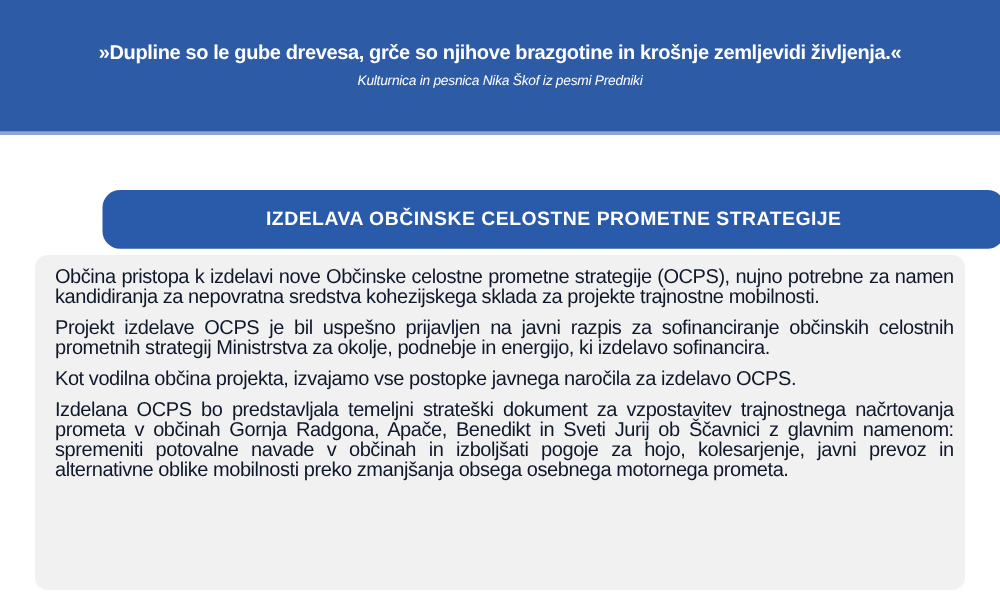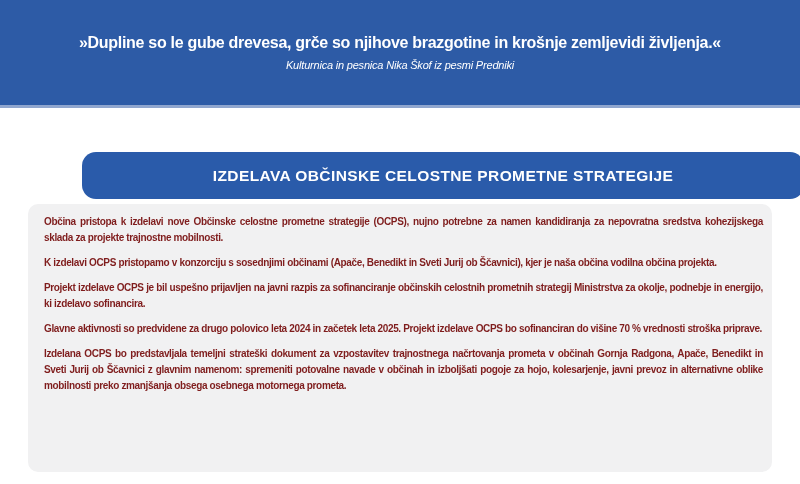--- a/index.html
+++ b/index.html
@@ -77,43 +77,41 @@
     width: 744px;
     height: 268px;
     background: #f1f1f2;
     border-radius: 10px;
     box-sizing: border-box;
     padding: 10px 9px 0 16px;
     overflow: hidden;
   }
   .content-panel p {
     margin: 0 0 9px 0;
-    color: #7f1d1d;
-    font-size: 10px;
+    color: #0f172a;
+    font-size: 16px;
     line-height: 16px;
     letter-spacing: -0.35px;
     text-align: justify;
-    font-weight: bold;
   }
 </style>
 </head>
 <body>
 
 <div class="page">
 
   <div class="quote-banner">
     <div class="quote-line">»Dupline so le gube drevesa, grče so njihove brazgotine in krošnje zemljevidi življenja.«</div>
     <div class="quote-attribution">Kulturnica in pesnica Nika Škof iz pesmi Predniki</div>
   </div>
 
   <div class="title-pill">
     <span class="title-pill-text">IZDELAVA OBČINSKE CELOSTNE PROMETNE STRATEGIJE</span>
   </div>
 
   <div class="content-panel">
     <p>Občina pristopa k izdelavi nove Občinske celostne prometne strategije (OCPS), nujno potrebne za namen kandidiranja za nepovratna sredstva kohezijskega sklada za projekte trajnostne mobilnosti.</p>
-    <p>K izdelavi OCPS pristopamo v konzorciju s sosednjimi občinami (Apače, Benedikt in Sveti Jurij ob Ščavnici), kjer je naša občina vodilna občina projekta.</p>
     <p>Projekt izdelave OCPS je bil uspešno prijavljen na javni razpis za sofinanciranje občinskih celostnih prometnih strategij Ministrstva za okolje, podnebje in energijo, ki izdelavo sofinancira.</p>
-    <p>Glavne aktivnosti so predvidene za drugo polovico leta 2024 in začetek leta 2025. Projekt izdelave OCPS bo sofinanciran do višine 70 % vrednosti stroška priprave.</p>
+    <p>Kot vodilna občina projekta, izvajamo vse postopke javnega naročila za izdelavo OCPS.</p>
     <p>Izdelana OCPS bo predstavljala temeljni strateški dokument za vzpostavitev trajnostnega načrtovanja prometa v občinah Gornja Radgona, Apače, Benedikt in Sveti Jurij ob Ščavnici z glavnim namenom: spremeniti potovalne navade v občinah in izboljšati pogoje za hojo, kolesarjenje, javni prevoz in alternativne oblike mobilnosti preko zmanjšanja obsega osebnega motornega prometa.</p>
   </div>
 
 </div>
 
 </body></html>

